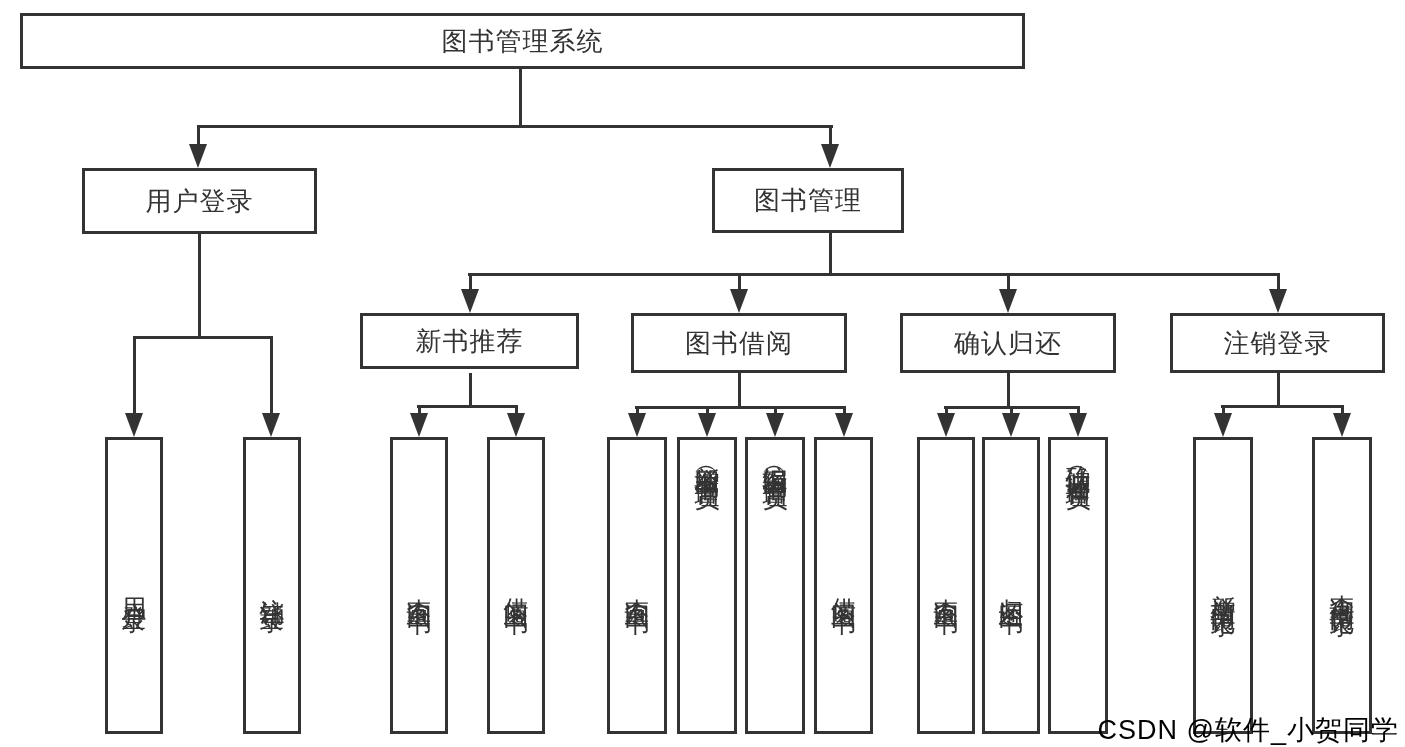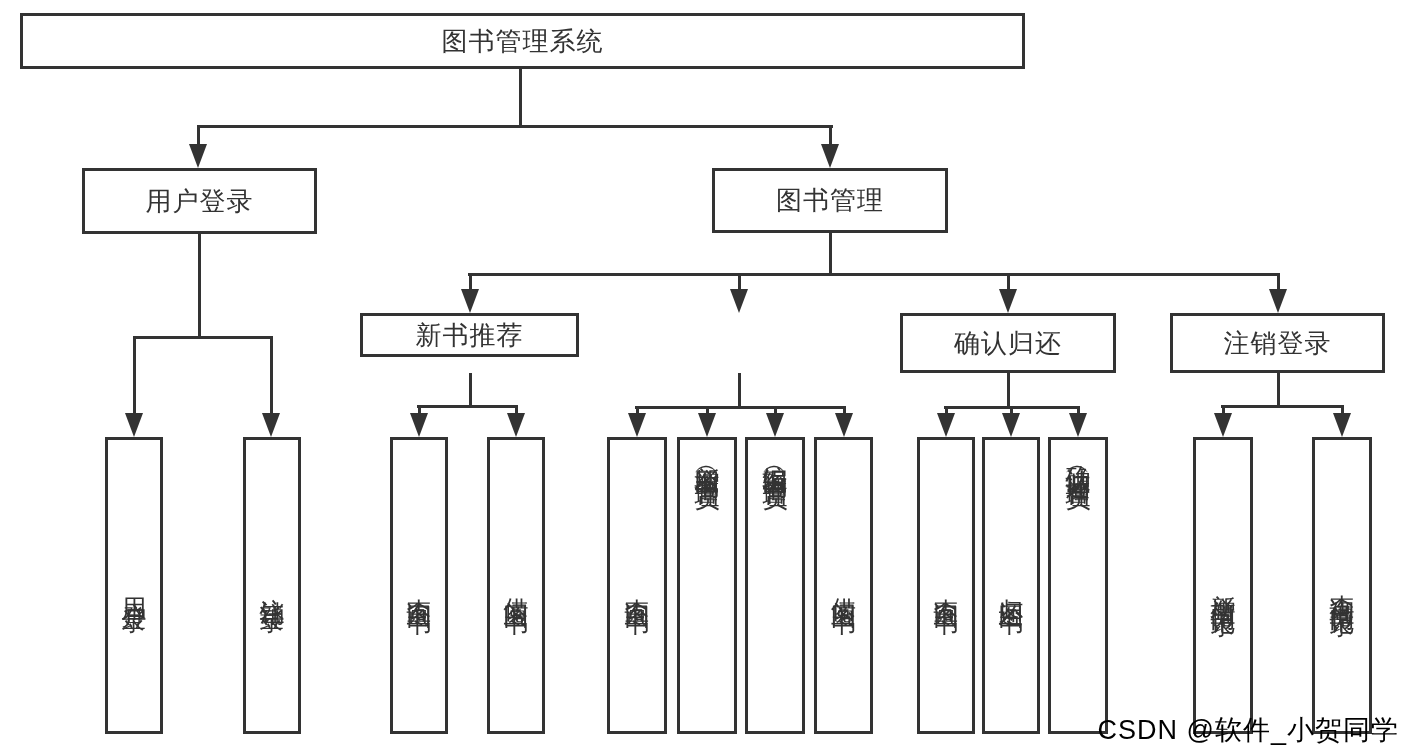--- a/index.html
+++ b/index.html
@@ -53,24 +53,25 @@
 </style>
 </head>
 <body>
 
 <div id="stage">
 
   <div class="box h" style="left:20px; top:13px; width:1005px; height:56px;">图书管理系统</div>
 
   <div class="box h" style="left:82px; top:168px; width:235px; height:66px;">用户登录</div>
 
-  <div class="box h" style="left:712px; top:168px; width:236px; height:65px;">图书管理</div>
+  <div class="box h" style="left:712px; top:168px; width:192px; height:65px;">图书管理</div>
 
-  <div class="box h" style="left:360px; top:313px; width:219px; height:44px;">新书推荐</div>
+  <div class="box h" style="left:360px; top:313px; width:219px; height:56px;">新书推荐</div>
 
+  <div class="box h" style="left:631px; top:313px; width:216px; height:60px;">图书借阅</div>
 
   <div class="box h" style="left:900px; top:313px; width:216px; height:60px;">确认归还</div>
 
   <div class="box h" style="left:1170px; top:313px; width:215px; height:60px;">注销登录</div>
 
   <div class="box v" style="left:105px; top:437px; width:58px; height:297px;">用户登录</div>
   <div class="box v" style="left:243px; top:437px; width:58px; height:297px;">注销登录</div>
 
   <div class="box v" style="left:390px; top:437px; width:58px; height:297px;">查询图书</div>
   <div class="box v" style="left:487px; top:437px; width:58px; height:297px;">借阅图书</div>

